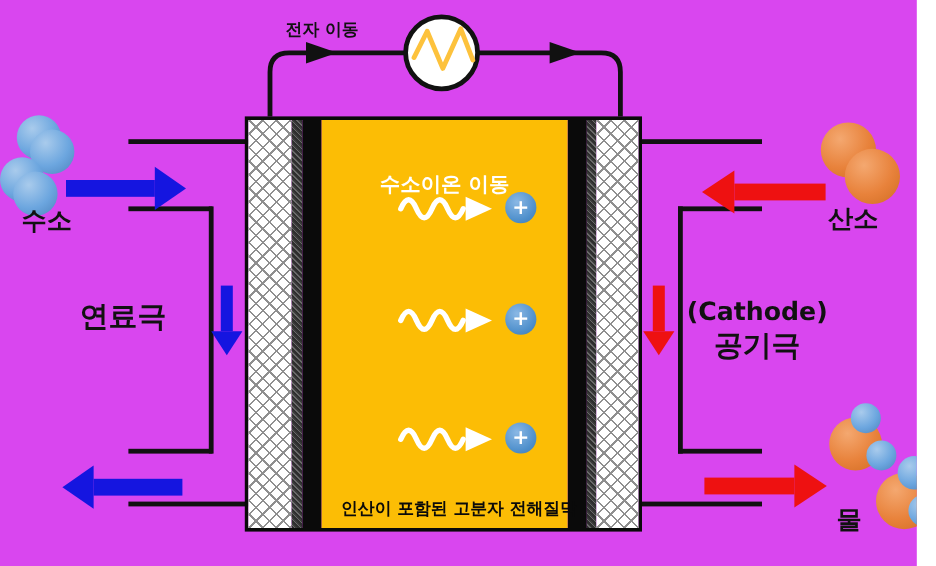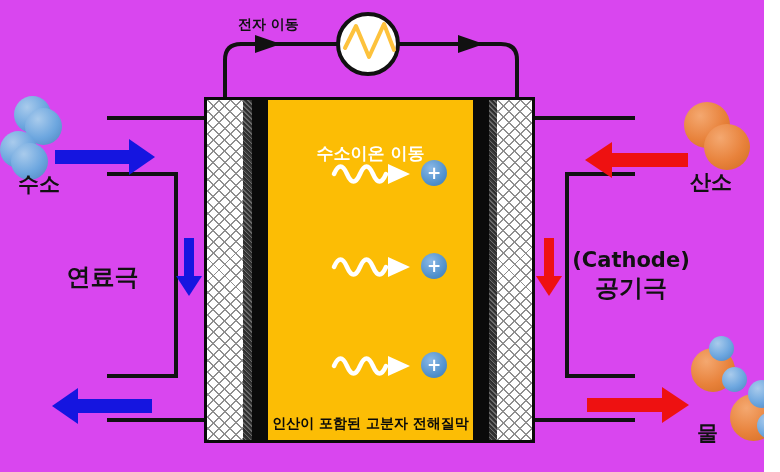--- a/index.html
+++ b/index.html
@@ -17,21 +17,21 @@
       repeating-linear-gradient(135deg,#8f8f8f 0 1.4px,transparent 1.4px 8px);}
   .catalyst{background-image:repeating-linear-gradient(45deg,#2e2e2e 0 1.5px,#6a6a6a 1.5px 2.5px,#3b3b3b 2.5px 3.5px);}
   .blackcol{background:#0a0a0a;}
   .membrane{position:relative;flex:1;background:#FCBD05;}
   .ionlbl{position:absolute;left:0;top:42px;width:100%;text-align:center;
           color:#fff;font-weight:bold;font-size:17px;}
   .sq{position:absolute;}
   .ion{position:absolute;width:26px;height:26px;border-radius:50%;
        background:radial-gradient(circle at 38% 32%,#8ab8e5,#4E8FCB 65%,#3d78b3);
        color:#fff;font-weight:bold;font-size:17px;line-height:26px;text-align:center;}
-  .memname{position:absolute;left:0;top:315px;width:100%;text-align:center;
+  .memname{position:absolute;left:12px;top:315px;width:100%;text-align:center;
            font-weight:bold;font-size:14px;color:#0a0a0a;}
   
   .arrow{position:absolute;}
   .arrow .bar{position:absolute;}
   .arrow .tip{position:absolute;width:0;height:0;}
   .blue .bar{background:#1515E0;} .red .bar{background:#EE1111;}
   
   .sph{position:absolute;border-radius:50%;}
   .h2s{background:radial-gradient(circle at 35% 30%,#a9cbec,#6CA6DF 55%,#4c82bc 100%);}
   .o2s{background:radial-gradient(circle at 35% 30%,#f4a870,#E8823B 55%,#d06c22 100%);}
@@ -128,21 +128,21 @@
   <div class="sph h2s" style="left:709px;top:336px;width:25px;height:25px;"></div>
   <div class="sph h2s" style="left:722px;top:367px;width:25px;height:25px;"></div>
   <div class="sph o2s" style="left:730px;top:394px;width:47px;height:47px;"></div>
   <div class="sph h2s" style="left:748px;top:380px;width:28px;height:28px;"></div>
   <div class="sph h2s" style="left:757px;top:412px;width:27px;height:27px;"></div>
 
   <div class="lbl" style="left:18px;top:170px;font-size:21px;">수소</div>
   <div class="lbl" style="left:690px;top:168px;font-size:21px;">산소</div>
   <div class="lbl" style="left:697px;top:419px;font-size:21px;">물</div>
 
-  <div style="position:absolute;left:40px;top:248px;width:125px;text-align:center;margin-top:13px;">
+  <div style="position:absolute;left:40px;top:248px;width:125px;text-align:center;">
     <div style="font-size:24px;font-weight:bold;">연료극</div>
   </div>
   <div style="position:absolute;left:568px;top:248px;width:126px;text-align:center;">
     <div style="font-size:21px;font-weight:bold;">(Cathode)</div>
     <div style="font-size:24px;font-weight:bold;">공기극</div>
   </div>
 
 </div>
 
 </body></html>

